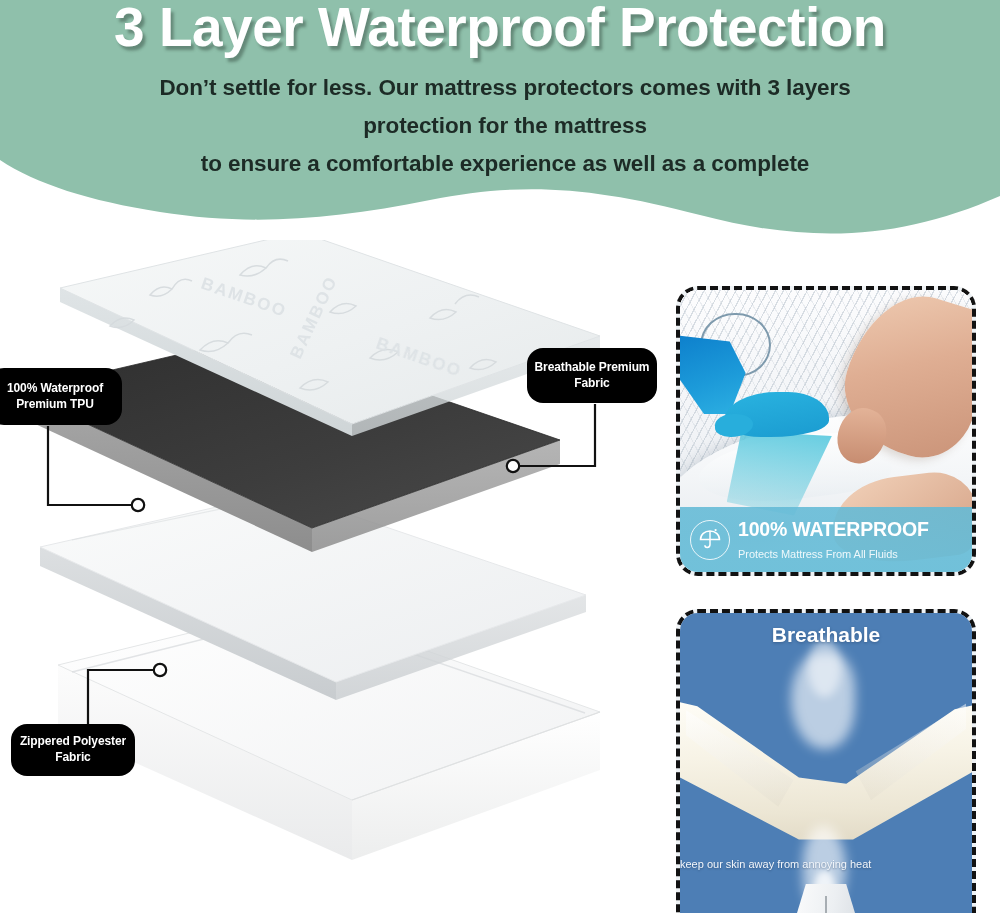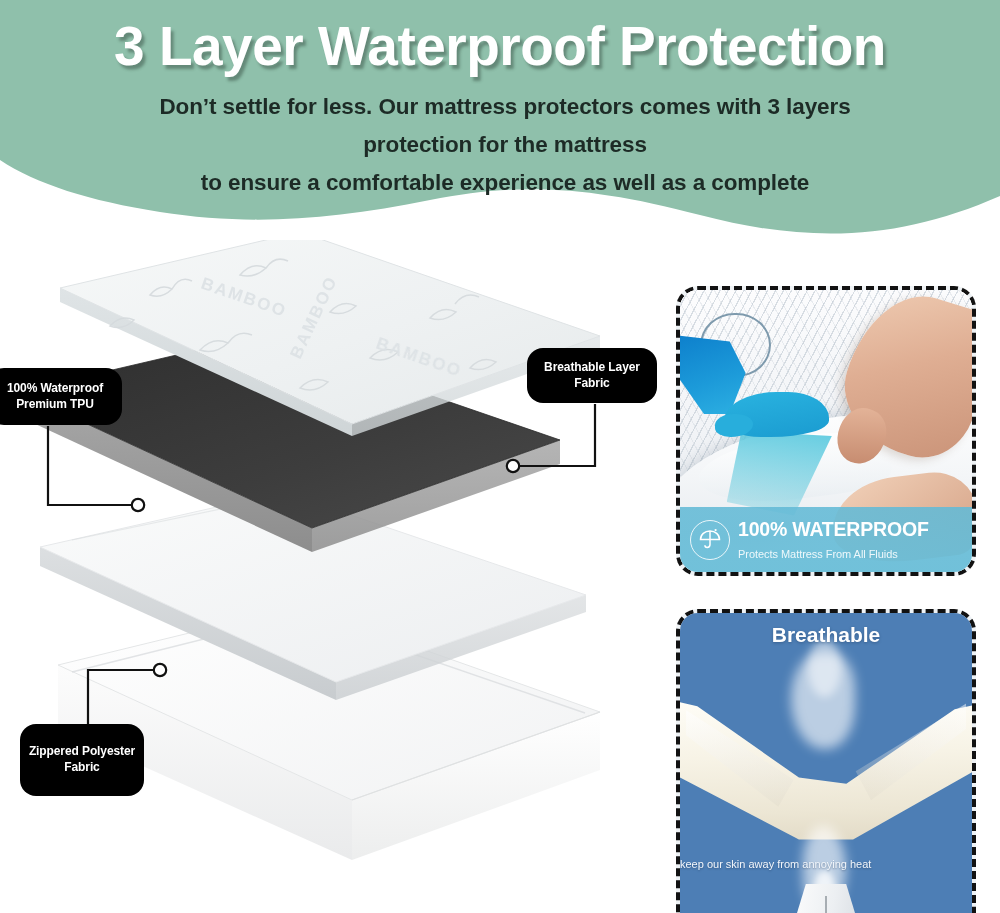--- a/index.html
+++ b/index.html
@@ -17,21 +17,20 @@
     overflow:hidden;
   }
   #header-wave-svg { position:absolute; left:0; top:0; }
   #header-text-wrap {
     position:absolute; left:0; top:0; width:1000px;
     text-align:center; z-index:3;
   }
   #page-title {
     font-size:55px; font-weight:bold; color:#ffffff;
     letter-spacing:-0.5px; line-height:1.0;
-    padding-top:19px;
     text-shadow: 3px 4px 3px rgba(40,60,50,0.42);
     white-space:nowrap;
   }
   #subtitle {
     margin-top:14px; font-size:22.5px; font-weight:bold;
     color:#1d2b26; line-height:1.68; letter-spacing:-0.1px;
   }
   #subtitle .sline { display:block;margin-left:10px; }
 
   
@@ -41,21 +40,21 @@
   
   .callout {
     position:absolute; background:#000000; color:#ffffff;
     border-radius:16px; text-align:center;
     font-size:12px; font-weight:bold; line-height:1.3;
     display:flex; align-items:center; justify-content:center;
     z-index:8; letter-spacing:-0.1px;
   }
   #callout-tpu   { left:-12px; top:368px; width:134px; height:57px; padding:0 6px; }
   #callout-bamboo{ left:527px; top:348px; width:130px; height:55px; padding:0 6px; }
-  #callout-zipper{ left:20px; top:724px; width:124px; height:72px; padding:0 6px; }
+  #callout-zipper{ left:11px; top:724px; width:124px; height:52px; padding:0 6px; }
 
   
   .panel {
     position:absolute;
     border:4px dashed #121212;
     border-radius:22px;
     overflow:hidden;
     background:#eef2f5;
   }
   #panel-waterproof { left:676px; top:286px; width:300px; height:290px; }
@@ -331,21 +330,21 @@
 
 <div class="callout" id="callout-tpu">
   <div>
     <span>100% Waterproof</span><br>
     <span>Premium TPU</span>
   </div>
 </div>
 
 <div class="callout" id="callout-bamboo">
   <div>
-    <span>Breathable Layer</span><br>
+    <span>Breathable Premium</span><br>
     <span>Fabric</span>
   </div>
 </div>
 
 <div class="callout" id="callout-zipper">
   <div>
     <span>Zippered Polyester</span><br>
     <span>Fabric</span>
   </div>
 </div>

